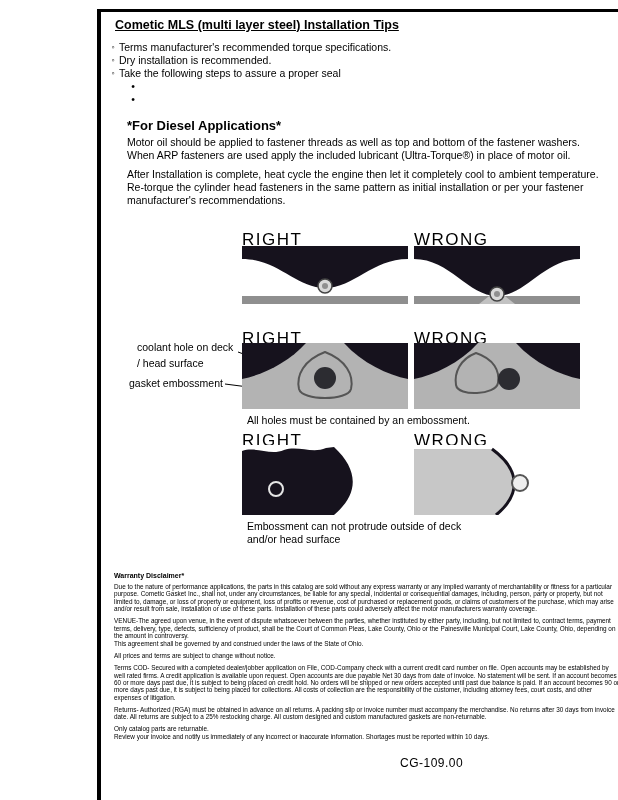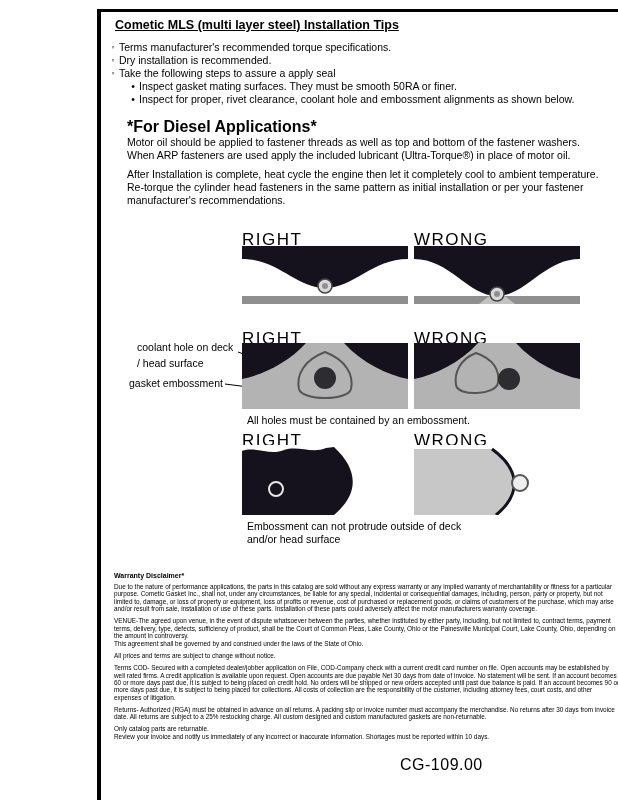--- a/index.html
+++ b/index.html
@@ -7,63 +7,61 @@
         font-family:"Liberation Sans", sans-serif;color:#000000;overflow:hidden;margin-left:10px;}
   .frame{position:absolute;left:87px;top:9px;width:524px;height:791px;
          border-top:3px solid #000;border-left:4px solid #000;box-sizing:border-box;}
   .abs{position:absolute;}
   .title{left:105px;top:18px;font-size:12.5px;font-weight:bold;text-decoration:underline;}
   .bullets{left:97px;top:41px;width:505px;font-size:10.5px;line-height:13px;}
   .b-line{display:flex;}
   .marker{width:12px;flex:0 0 12px;text-align:center;}
   .marker.o{font-size:9px;line-height:13px;}
   .sub{margin-left:20px;}
-  .diesel-h{left:117px;top:118px;font-size:16px;font-weight:bold;}
+  .diesel-h{left:117px;top:118px;font-size:13px;font-weight:bold;}
   .para{left:117px;width:480px;font-size:10.5px;line-height:13px;}
   .p1{top:136px;} .p2{top:168px;} .note{top:208px;}
   .dlabel{width:166px;font-size:17px;letter-spacing:1.5px;text-decoration:underline;}
   .caption{font-size:10.5px;line-height:13px;}
   .ann{font-size:10.5px;line-height:16px;}
   .img{width:166px;}
   .img svg{display:block;}
   .overlay{pointer-events:none;}
   .disc{left:104px;top:572px;width:506px;}
   .disc h4{margin:0 0 4px 0;font-size:7px;font-weight:bold;}
   .disc p{margin:0 0 4.5px 0;font-size:6.4px;line-height:7.4px;}
   .disc p.tight{margin-bottom:1px;}
-  .footer{left:390px;top:756px;font-size:16px;letter-spacing:0.5px;}
+  .footer{left:390px;top:756px;font-size:12px;letter-spacing:0.5px;}
 </style>
 </head>
 <body>
 
 <div class="page">
   <div class="frame"></div>
 
   <div class="abs title">Cometic MLS (multi layer steel) Installation Tips</div>
 
   <div class="abs bullets">
     <div class="b-line">
       <span class="marker o">◦</span>
       <span>Terms manufacturer's recommended torque specifications.</span>
     </div>
     <div class="b-line">
       <span class="marker o">◦</span>
       <span>Dry installation is recommended.</span>
     </div>
     <div class="b-line">
       <span class="marker o">◦</span>
-      <span>Take the following steps to assure a apply seal</span>
+      <span>Take the following steps to assure a proper seal</span>
     </div>
     <div class="b-line sub">
       <span class="marker">•</span>
-      <span>Inspect gasket mating surfaces.  They must be smooth 50RA or finer.</span>
     </div>
     <div class="b-line sub">
       <span class="marker">•</span>
-      <span>Inspect for proper, rivet clearance, coolant hole and embossment alignments as shown below.</span>
     </div>
   </div>
 
   <div class="abs diesel-h">*For Diesel Applications*</div>
   <div class="abs para p2">After Installation is complete, heat cycle the engine then let it completely cool to ambient temperature. Re-torque the cylinder head fasteners in the same pattern as initial installation or per your fastener manufacturer's recommendations.</div>
   <div class="abs para p1">Motor oil should be applied to fastener threads as well as top and bottom of the fastener washers. When ARP fasteners are used apply the included lubricant (Ultra-Torque®) in place of motor oil.</div>
 
   <div class="abs dlabel" style="left:232px;top:230px;">RIGHT</div>
   <div class="abs dlabel" style="left:404px;top:230px;">WRONG</div>
 

